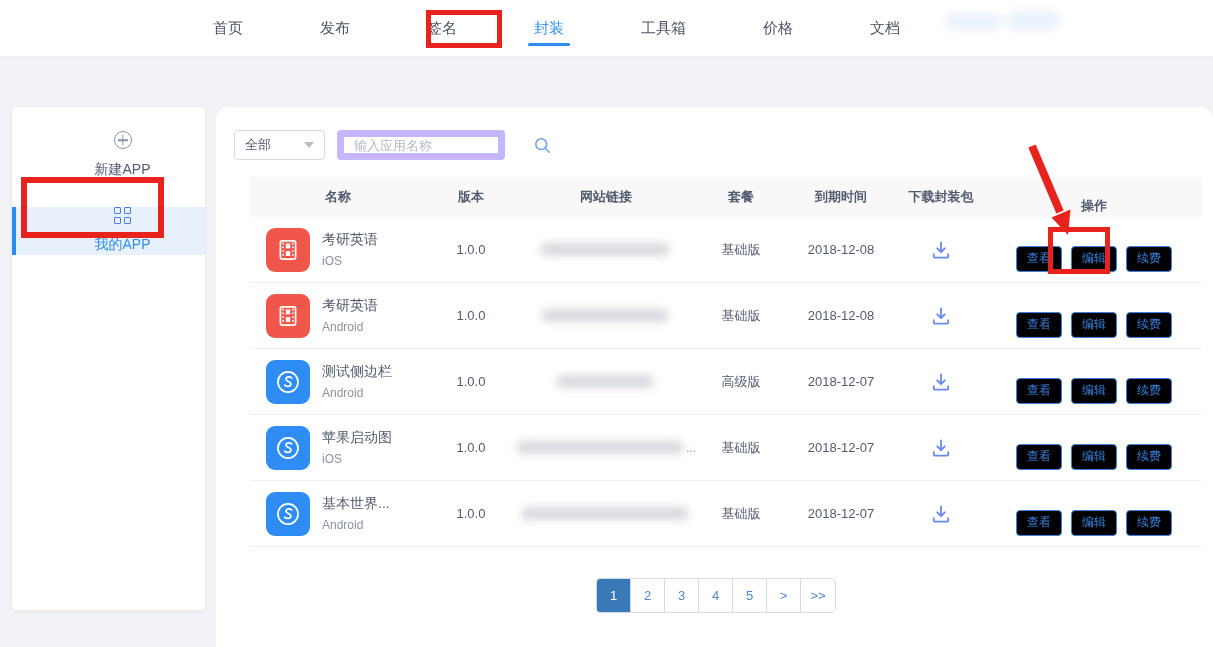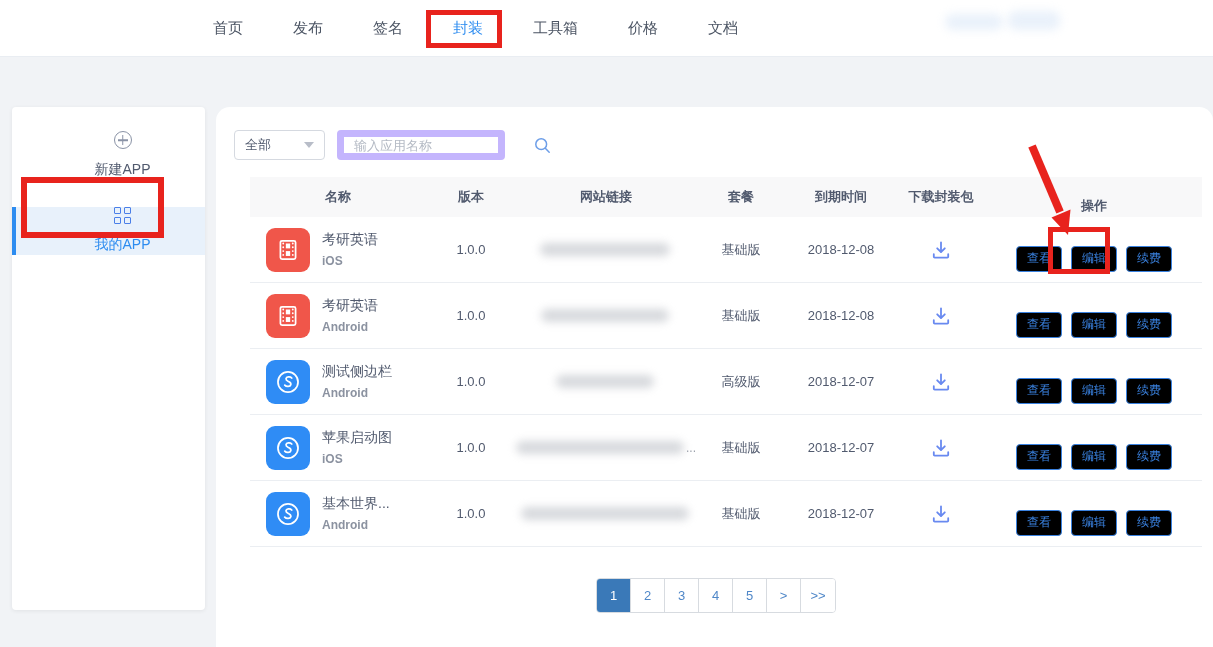--- a/index.html
+++ b/index.html
@@ -1,21 +1,21 @@
 <!DOCTYPE html>
 <html><head>
 <meta charset="utf-8">
 <style>
   * { margin:0; padding:0; box-sizing:border-box; }
   html,body { width:1213px; height:647px; }
   body { font-family:"Liberation Sans","DejaVu Sans",sans-serif; background:#f1f3f6; position:relative; overflow:hidden; }
 
   
   .header { position:absolute; left:0; top:0; width:1213px; height:57px; background:#fff; border-bottom:1px solid #e9edf2; z-index:2; }
-  .nav { position:absolute; left:213px; top:0; height:57px; display:flex; align-items:center; gap:50px; }
+  .nav { position:absolute; left:213px; top:0; height:57px; display:flex; align-items:center; gap:77px; }
   .nav-item { font-size:15px; color:#4c5564; cursor:pointer; position:relative; padding:17px 0; white-space:nowrap; }
   .nav-item.active { color:#2d8cf0; }
   .nav-item.active::after { content:""; position:absolute; left:50%; transform:translateX(-50%); bottom:9px; width:42px; height:3px; background:#2d8cf0; border-radius:2px; }
   .hdr-blob { position:absolute; border-radius:8px; background:#cfe0f5; filter:blur(5px); opacity:.45; }
 
   
   .breadcrumb { position:absolute; left:13px; top:75px; font-size:14px; color:#515a6e; z-index:1;margin-top:48px; }
   .breadcrumb .sep { color:#99a0ad; margin:0 8px; }
 
   
@@ -43,21 +43,21 @@
   
   .table { position:absolute; left:34px; top:70px; width:952px; }
   .thead { display:flex; height:40px; background:#f8f8f9; align-items:center; font-size:13px; font-weight:bold; color:#515a6e; }
   .trow { display:flex; height:66px; align-items:center; border-bottom:1px solid #ebeef2; font-size:13px; color:#515a6e; }
   .c { display:flex; align-items:center; justify-content:center; text-align:center; }
   .c1{ width:176px; justify-content:flex-start; padding-left:16px; text-align:left; }
   .thead .c1 { justify-content:center; padding-left:0; }
   .c2{ width:90px; } .c3{ width:180px; } .c4{ width:90px; } .c5{ width:110px; } .c6{ width:90px; } .c7{ width:216px;margin-top:18px; }
   .app-icon { width:44px; height:44px; border-radius:9px; margin-right:12px; flex:0 0 auto; display:flex; align-items:center; justify-content:center; }
   .app-meta .nm { font-size:14px; color:#515a6e; }
-  .app-meta .plat { font-size:12px; color:#8b92a0; margin-top:5px;font-weight:bold; }
+  .app-meta .plat { font-size:12px; color:#8b92a0; margin-top:5px; }
   .blur-url { height:13px; border-radius:7px; background:#b6bac1; filter:blur(4px); opacity:.55; }
   .url-suffix { font-size:12px; color:#9aa0ab; margin-left:2px; }
   .dl-btn { cursor:pointer; display:flex; }
   .btn { width:46px; height:26px; border:1px solid #3a82e0; border-radius:4px; background:#000000; color:#3a82e0; font-size:12px; display:inline-flex; align-items:center; justify-content:center; cursor:pointer; font-family:inherit; }
   .btn + .btn { margin-left:9px; }
 
   
   .pagination { position:absolute; left:380px; top:471px; display:flex; border:1px solid #d7dbe0; border-radius:4px; overflow:hidden; background:#fff; }
   .page-cell { width:34px; height:33px; display:flex; align-items:center; justify-content:center; font-size:13px; color:#4f87c8; border-right:1px solid #d7dbe0; cursor:pointer; background:#fff; }
   .page-cell:last-child { border-right:none; }

